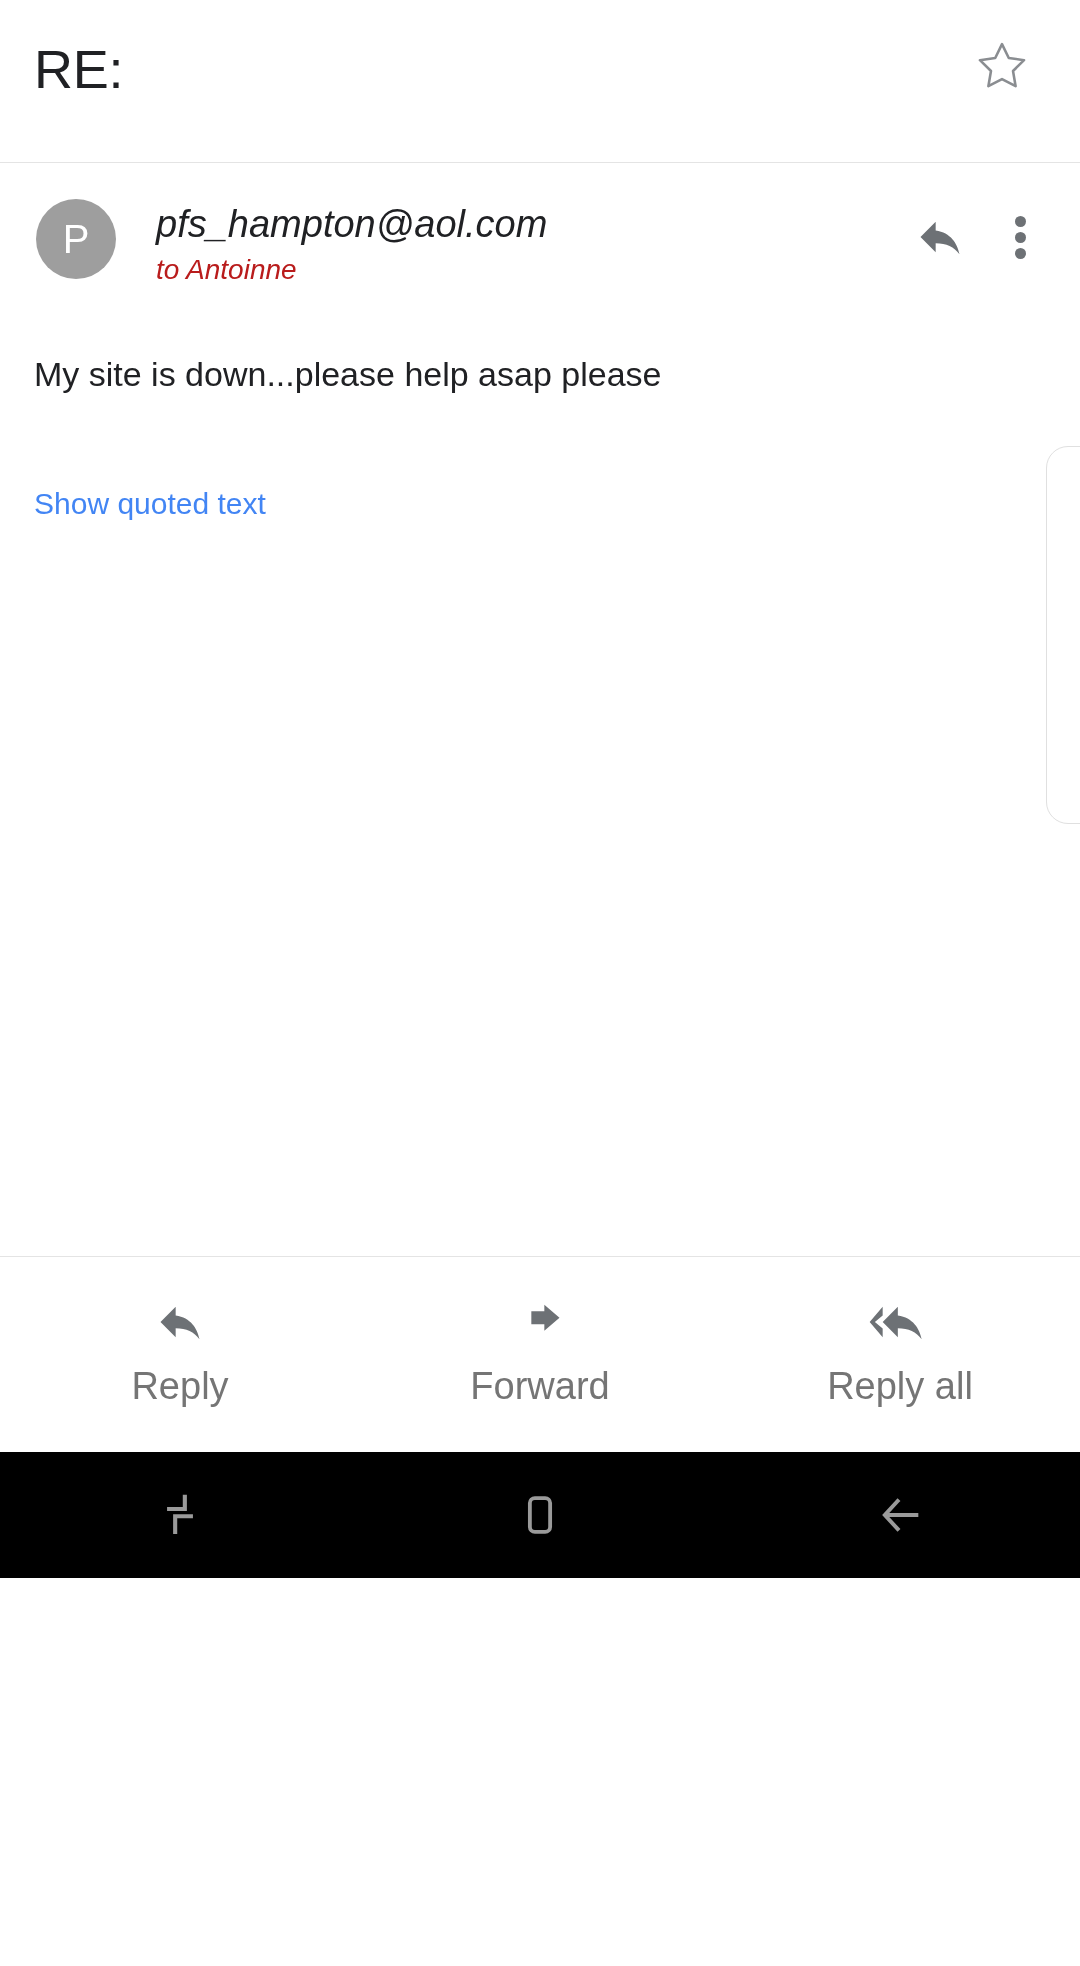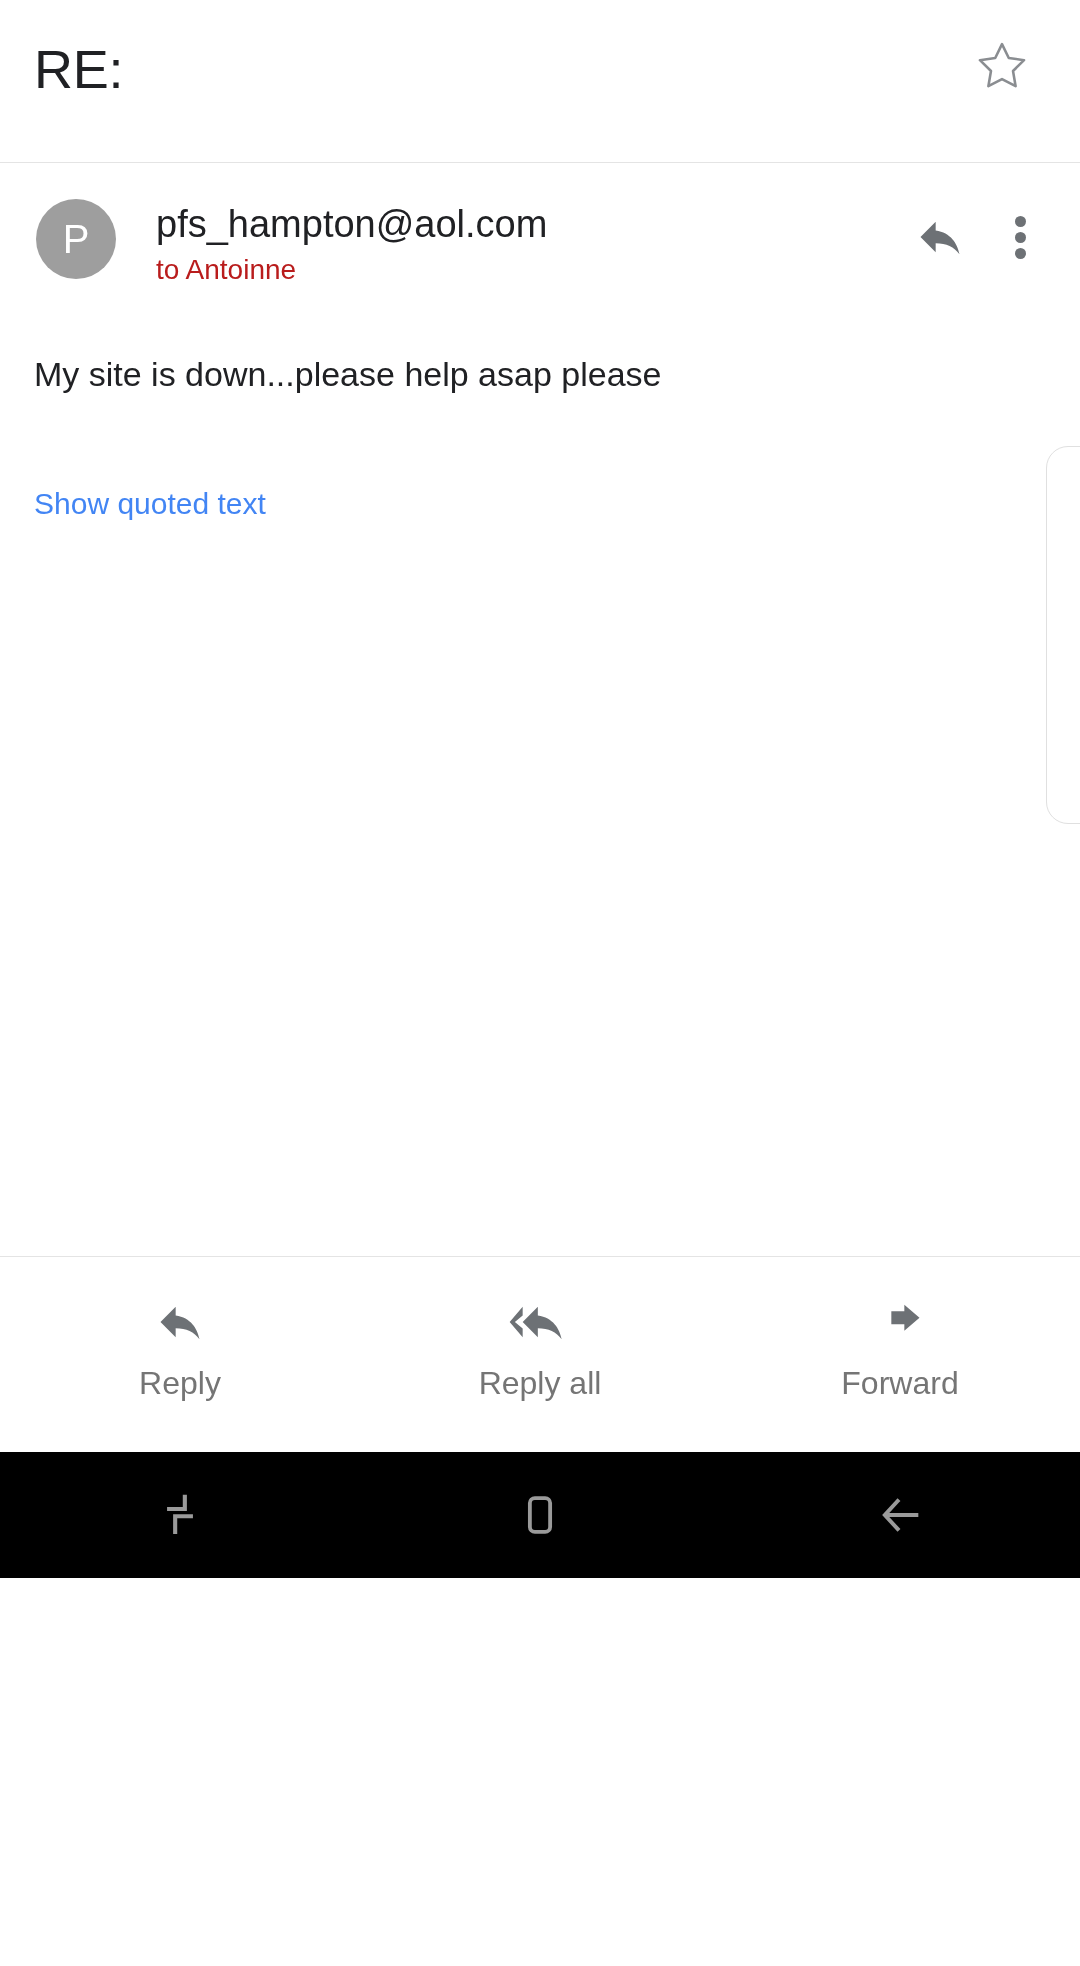--- a/index.html
+++ b/index.html
@@ -77,20 +77,21 @@
     justify-content: center;
     flex: 0 0 auto;
     font-weight: 400;
     line-height: 1;
   }
   .sender-info {
     margin-left: 40px;
     flex: 1 1 auto;
     min-width: 0;
     padding-top: 2px;
+    font-style: italic;
   }
   .sender-email {
     font-size: 38px;
     color: #202124;
     line-height: 1.22;
     white-space: nowrap;
   }
   .sender-to {
     font-size: 28px;
     color: #b91c1c;
@@ -180,21 +181,21 @@
   }
   .reply-action .glyph {
     line-height: 0;
     height: 54px;
     display: flex;
     align-items: center;
     justify-content: center;
   }
   .reply-action .label {
     margin-top: 18px;
-    font-size: 32px;
+    font-size: 38px;
     color: #757575;
     line-height: 1;
   }
 
   
   .navbar {
     flex: 0 0 auto;
     height: 126px;
     background: #000000;
     display: flex;
@@ -261,36 +262,36 @@
       <span class="glyph">
         <svg width="52" height="52" viewBox="0 0 24 24">
           <path d="M10 9V5l-7 7 7 7v-4.1c5 0 8.5 1.6 11 5.1-1-5-4-10-11-11z" fill="#6d7175"></path>
         </svg>
       </span>
       <span class="label">Reply</span>
     </div>
 
     <div class="reply-action">
       <span class="glyph">
+        <svg width="52" height="52" viewBox="0 0 24 24">
+          <path d="M14 7V4l7 6-7 6v-3H8V7z" fill="#6d7175"></path>
+        </svg>
+      </span>
+      <span class="label">Forward</span>
+    </div>
+
+    <div class="reply-action">
+      <span class="glyph">
         <svg width="62" height="52" viewBox="0 0 28 24">
           <path d="M6 9V5l-6 7 6 7v-4l-3.6-3z" fill="#6d7175"></path>
           <path d="M13 9V5l-7 7 7 7v-4.1c5 0 8.5 1.6 11 5.1-1-5-4-10-11-11z" fill="#6d7175"></path>
         </svg>
       </span>
       <span class="label">Reply all</span>
     </div>
-
-    <div class="reply-action">
-      <span class="glyph">
-        <svg width="52" height="52" viewBox="0 0 24 24">
-          <path d="M14 7V4l7 6-7 6v-3H8V7z" fill="#6d7175"></path>
-        </svg>
-      </span>
-      <span class="label">Forward</span>
-    </div>
   </div>
 
   <div class="navbar">
     <div class="nav-btn">
       <svg width="58" height="58" viewBox="0 0 24 24">
         <path d="M7.5 9.5h6.5V4.5" fill="none" stroke="#9a9a9a" stroke-width="1.7" stroke-linecap="square"></path>
         <path d="M16.5 12.5H10V19" fill="none" stroke="#9a9a9a" stroke-width="1.7" stroke-linecap="square"></path>
       </svg>
     </div>
     <div class="nav-btn">

